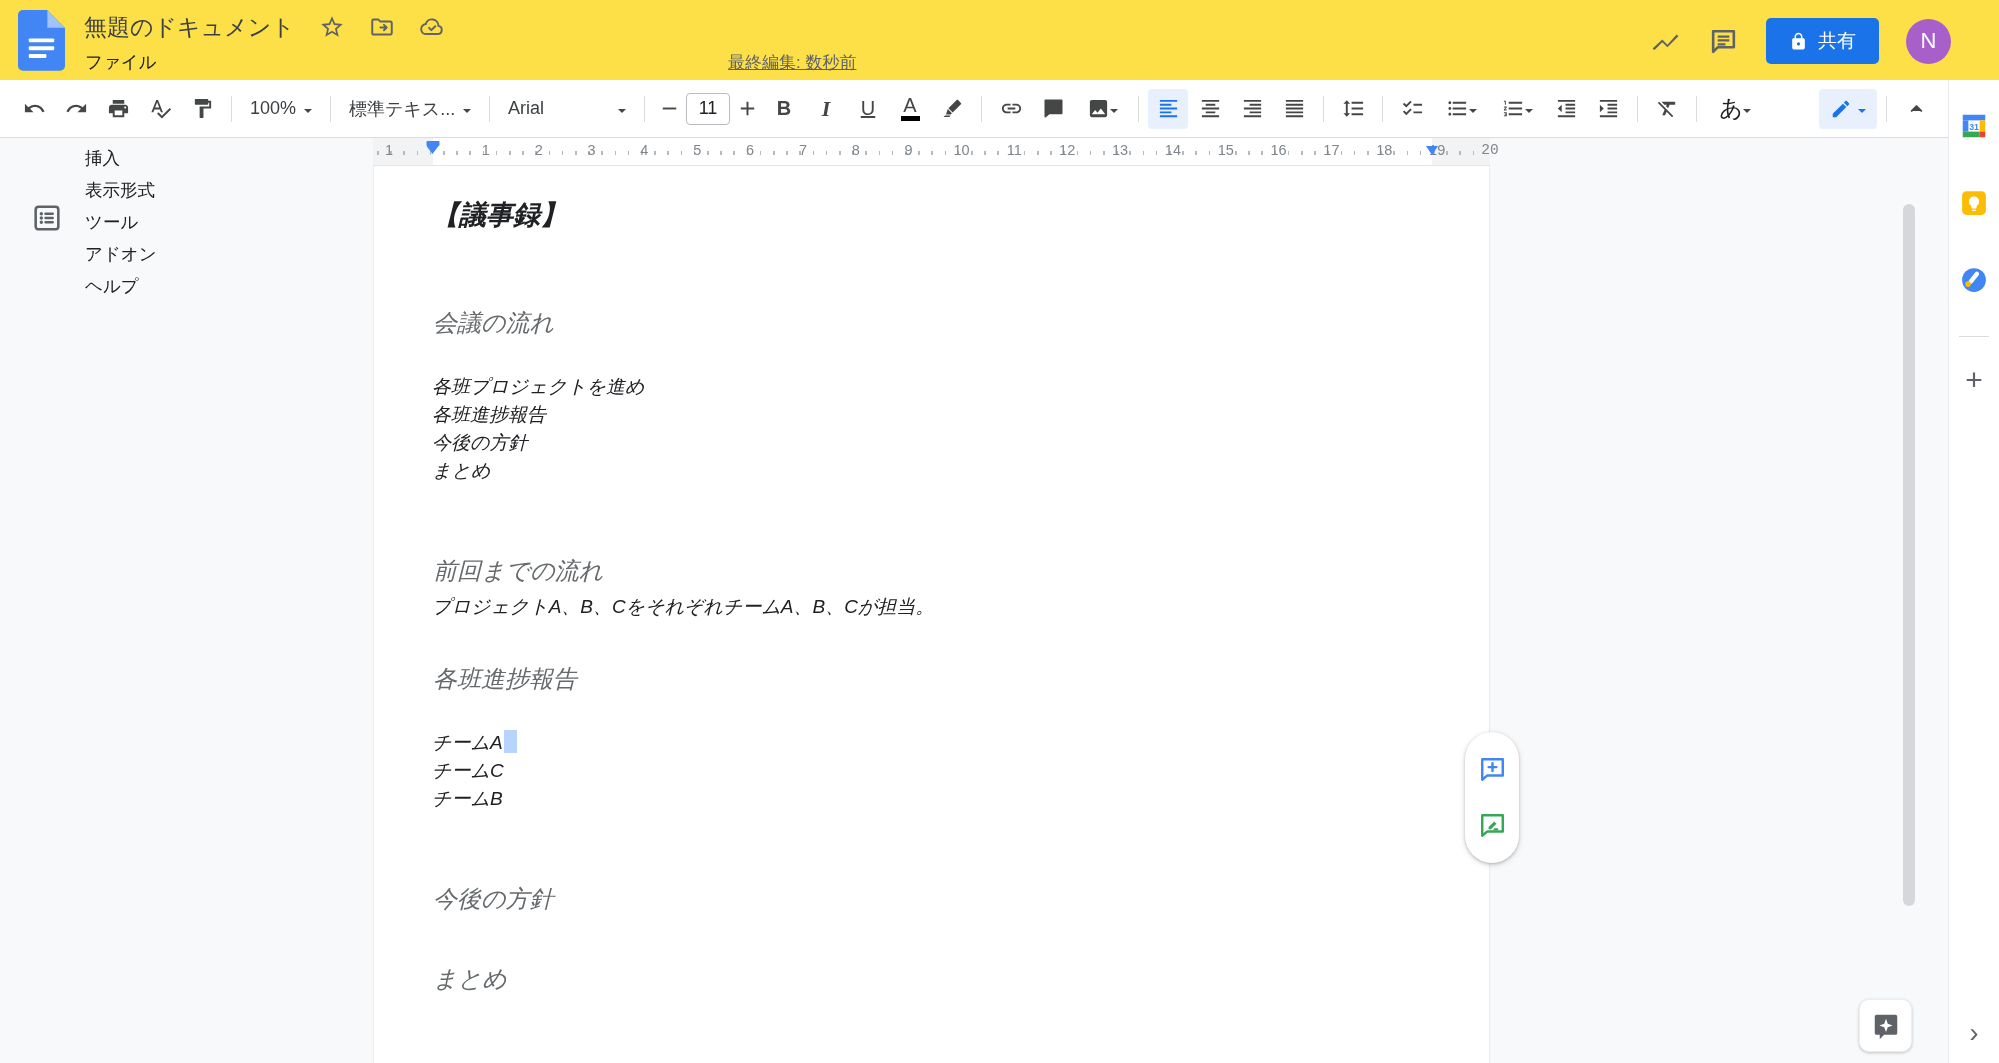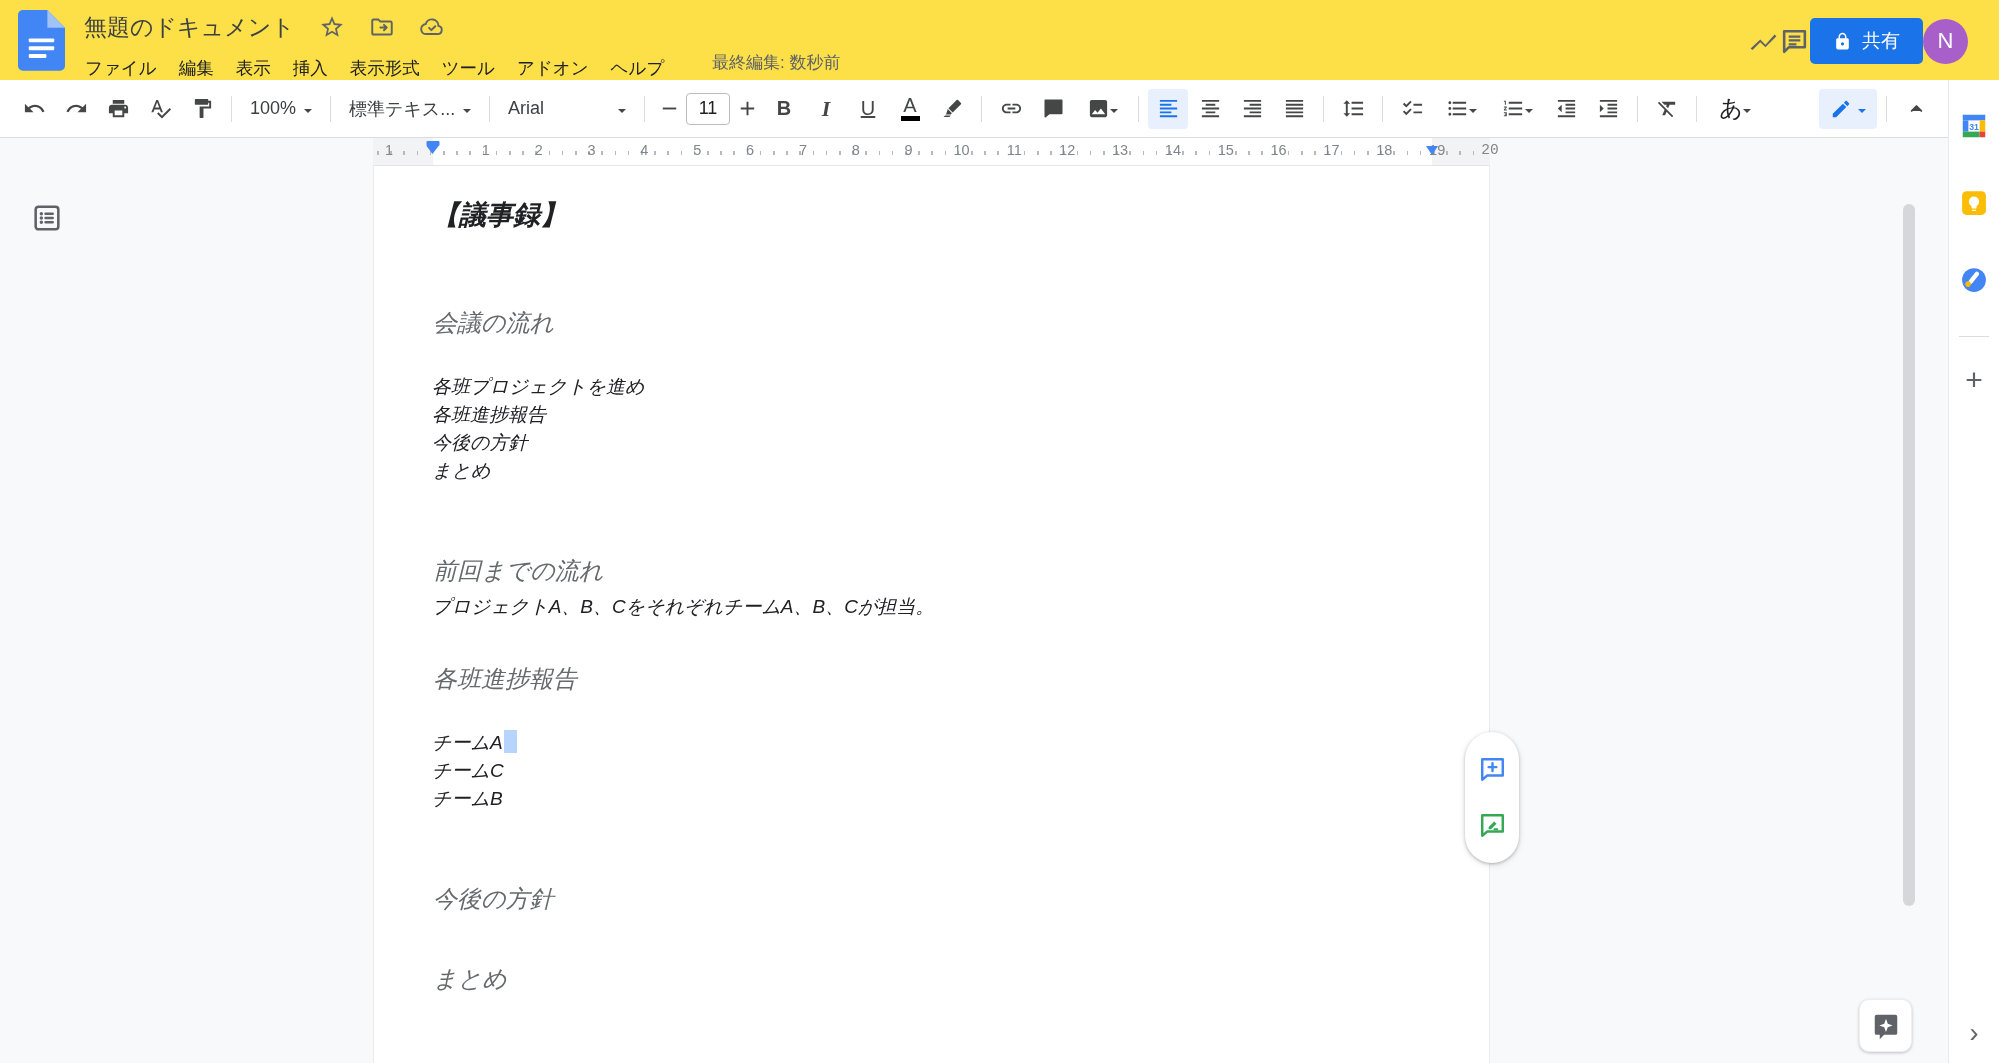--- a/index.html
+++ b/index.html
@@ -7,24 +7,24 @@
   body { font-family:"Liberation Sans","DejaVu Sans",sans-serif; }
   .app { position:relative; width:1999px; height:1063px; background:#f8f9fa; overflow:hidden; }
 
   
   .header { position:absolute; top:0; left:0; width:1999px; height:80px; background:#fde047; }
   .logo { position:absolute; left:18px; top:10px; width:47px; height:61px; cursor:pointer; }
   .title-row { position:absolute; left:84px; top:10px; height:34px; display:flex; align-items:center; gap:24px; }
   .doc-title { font-size:23px; color:#3c4043; white-space:nowrap; }
   .t-icon { width:26px; height:26px; color:#5f6368; display:flex; }
   .t-icon svg { width:26px; height:26px; }
-  .menubar { position:absolute; left:74px; top:52px; display:flex; align-items:flex-start; }
+  .menubar { position:absolute; left:74px; top:46px; display:flex; align-items:flex-start;flex-direction:column; }
   .menu-item { border:none; background:none; font-family:inherit; font-size:17.5px; color:#202124; padding:4px 11px; border-radius:4px; cursor:pointer; }
-  .last-edited { font-size:17px; color:#5f6368; cursor:pointer; white-space:nowrap; }
-  .header-right { position:absolute; right:31px; top:18px; display:flex; align-items:center; }
+  .last-edited { font-size:17px; color:#5f6368; text-decoration:underline; margin-left:16px; cursor:pointer; white-space:nowrap; }
+  .header-right { position:absolute; right:48px; top:18px; display:flex; align-items:center; gap:27px; }
   .h-icon { width:31px; height:31px; color:#5f6368; cursor:pointer; }
   .h-icon svg { width:31px; height:31px; }
   .share-btn { display:flex; align-items:center; gap:10px; background:var(--accent,#1a73e8); color:#fff; border:none; border-radius:5px; height:46px; padding:0 23px; font-family:inherit; font-size:19px; font-weight:500; cursor:pointer; }
   .share-btn svg { width:19px; height:19px; }
   .avatar { width:45px; height:45px; border-radius:50%; background:var(--avatar,#a85fc9); color:#fff; font-size:22px; display:flex; align-items:center; justify-content:center; cursor:pointer; }
 
   
   .toolbar { position:absolute; top:80px; left:0; right:51px; height:58px; background:#fff; border-bottom:1px solid #dadce0; display:flex; align-items:center; gap:2px; padding:0 12px 0 14px; }
   .tb { width:40px; height:40px; min-width:40px; border:none; background:none; border-radius:4px; display:flex; align-items:center; justify-content:center; color:#444746; cursor:pointer; }
   .tb svg { width:23px; height:23px; fill:currentColor; }

